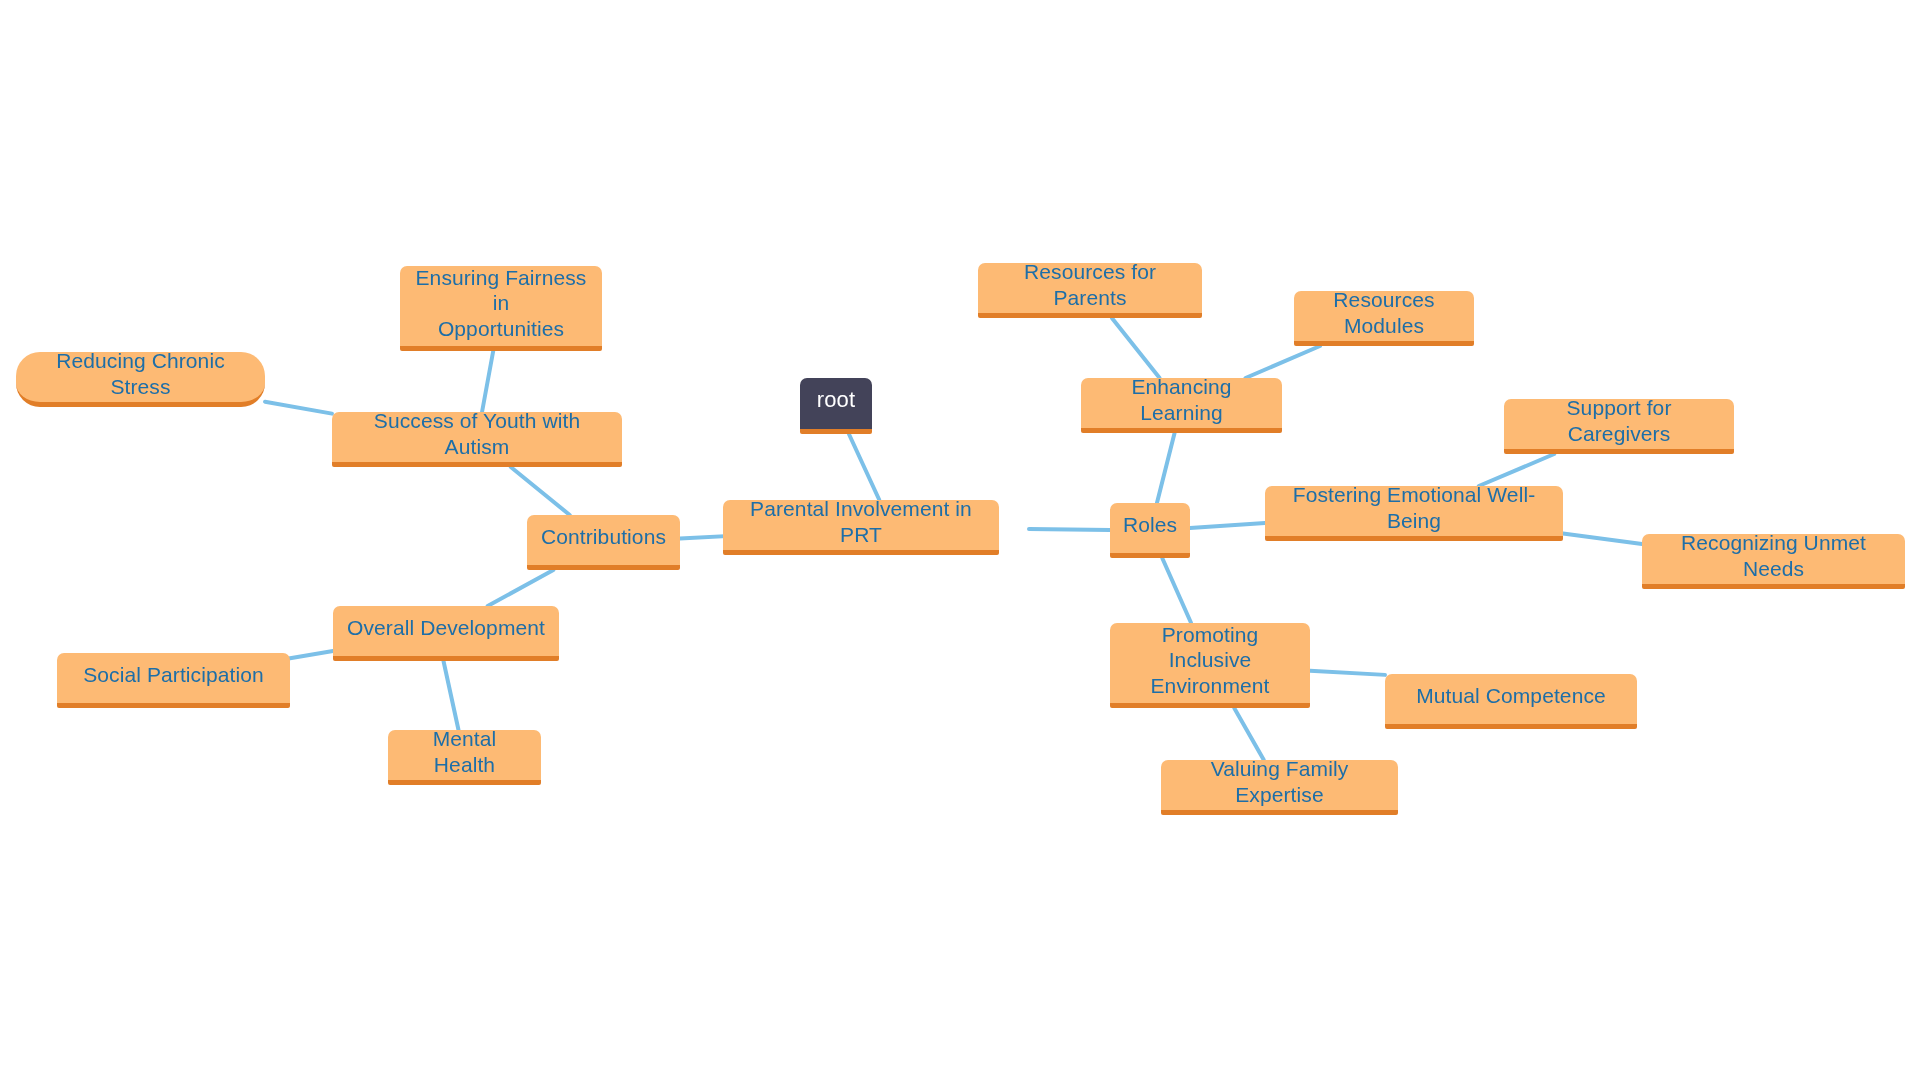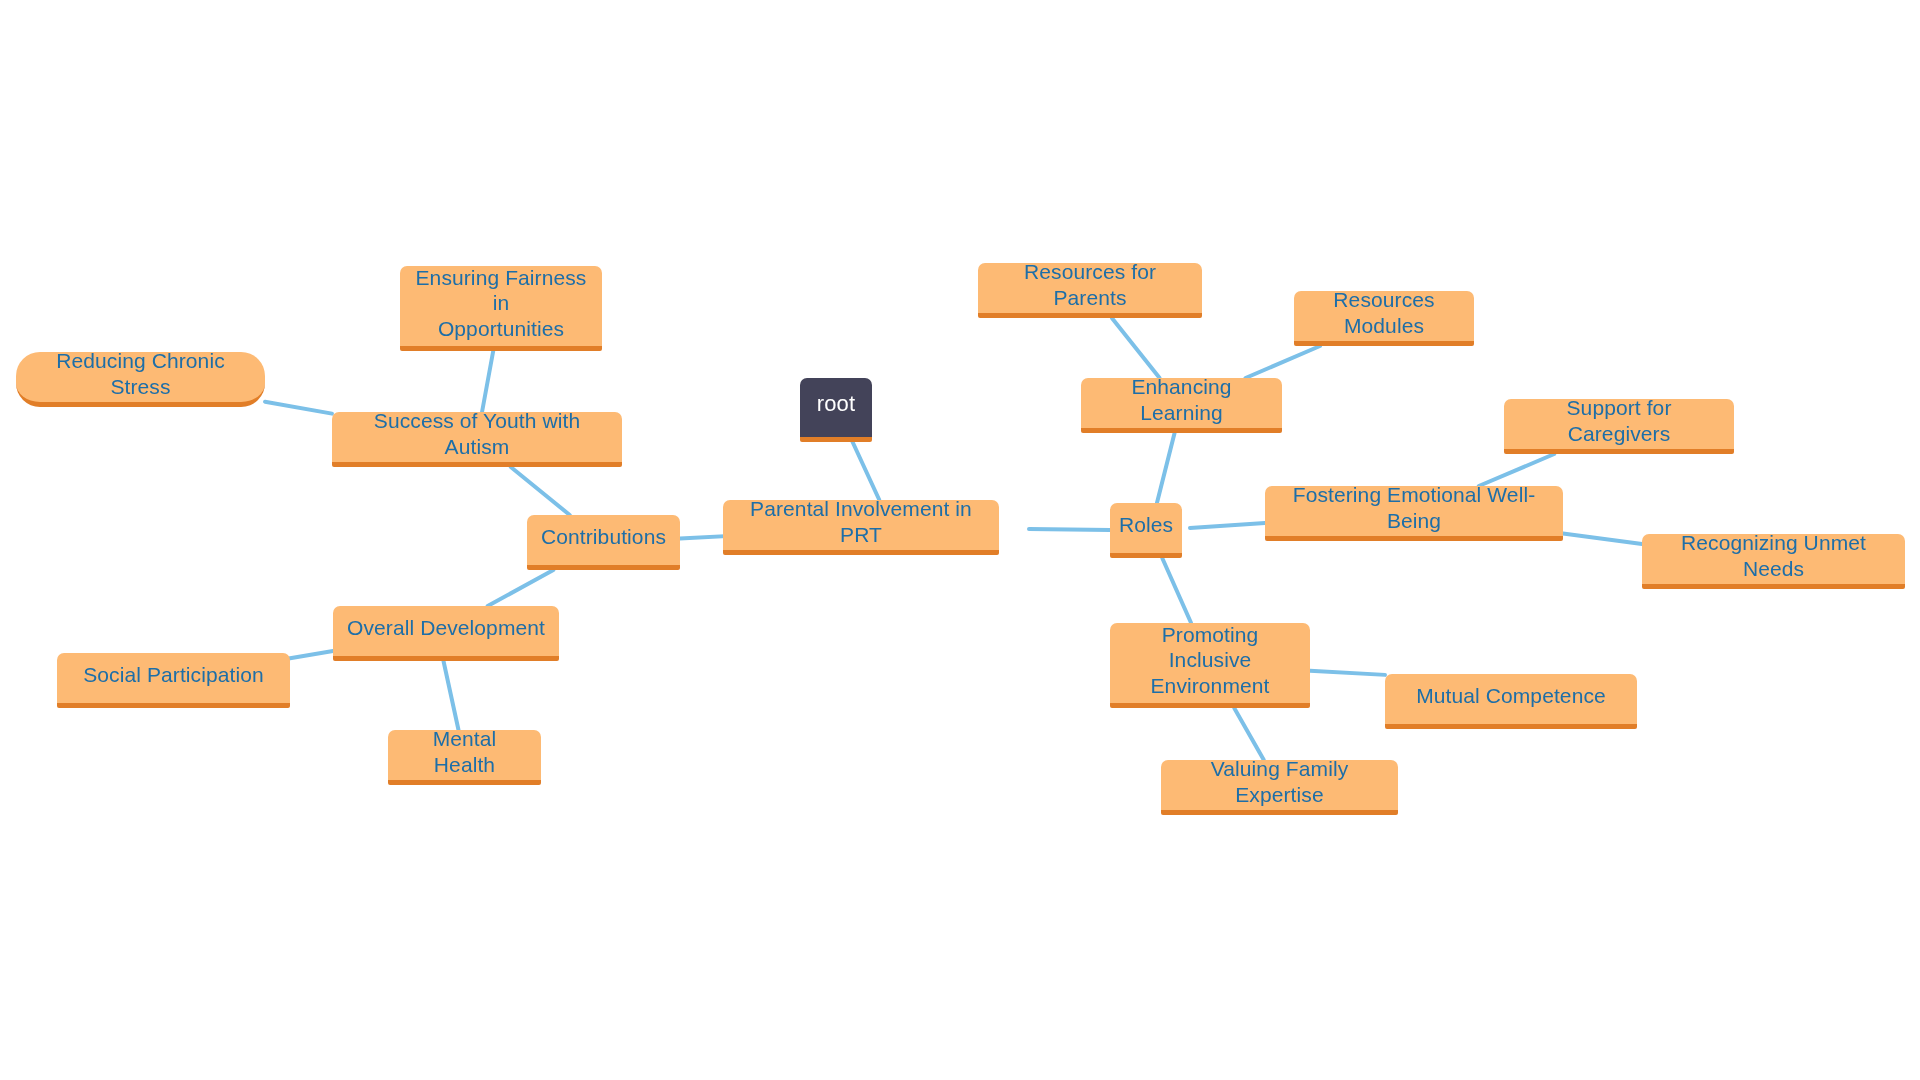--- a/index.html
+++ b/index.html
@@ -68,34 +68,34 @@
       <line x1="1190" y1="527.9242424242424" x2="1265" y2="523.094696969697" stroke="#7cc0e8" stroke-width="4" stroke-linecap="round"></line>
       <line x1="1162.2222222222222" y1="558" x2="1191.111111111111" y2="623" stroke="#7cc0e8" stroke-width="4" stroke-linecap="round"></line>
       <line x1="1159.6195652173913" y1="378" x2="1111.8804347826087" y2="318" stroke="#7cc0e8" stroke-width="4" stroke-linecap="round"></line>
       <line x1="1245.5086206896551" y1="378" x2="1319.9913793103449" y2="346" stroke="#7cc0e8" stroke-width="4" stroke-linecap="round"></line>
       <line x1="1478.7988505747126" y1="486" x2="1554.2011494252874" y2="454" stroke="#7cc0e8" stroke-width="4" stroke-linecap="round"></line>
       <line x1="1563" y1="533.394297635605" x2="1642" y2="543.9422809457581" stroke="#7cc0e8" stroke-width="4" stroke-linecap="round"></line>
       <line x1="1310" y1="670.8571428571429" x2="1385" y2="674.875" stroke="#7cc0e8" stroke-width="4" stroke-linecap="round"></line>
       <line x1="1234.2110655737704" y1="708" x2="1263.8340163934427" y2="760" stroke="#7cc0e8" stroke-width="4" stroke-linecap="round"></line>
     </svg>
   <div id="node-layer">
-      <div class="node root" style="left: 800px; top: 378px; width: 72px; height: 64px;">root</div>
+      <div class="node root" style="left: 800px; top: 378px; width: 72px; height: 56px;">root</div>
       <div class="node" style="left: 723px; top: 500px; width: 276px; height: 55px;">Parental Involvement in PRT</div>
       <div class="node" style="left: 527px; top: 515px; width: 153px; height: 55px;">Contributions</div>
       <div class="node" style="left: 332px; top: 412px; width: 290px; height: 55px;">Success of Youth with Autism</div>
       <div class="node" style="left: 16px; top: 352px; width: 249px; height: 55px; border-radius: 24px;">Reducing Chronic Stress</div>
       <div class="node" style="left: 400px; top: 266px; width: 202px; height: 85px;">Ensuring Fairness in
 Opportunities</div>
       <div class="node" style="left: 333px; top: 606px; width: 226px; height: 55px;">Overall Development</div>
       <div class="node" style="left: 57px; top: 653px; width: 233px; height: 55px;">Social Participation</div>
       <div class="node" style="left: 388px; top: 730px; width: 153px; height: 55px;">Mental Health</div>
       <div class="node" style="left: 1081px; top: 378px; width: 201px; height: 55px;">Enhancing Learning</div>
       <div class="node" style="left: 978px; top: 263px; width: 224px; height: 55px;">Resources for Parents</div>
       <div class="node" style="left: 1294px; top: 291px; width: 180px; height: 55px;">Resources Modules</div>
-      <div class="node" style="left: 1110px; top: 503px; width: 72px; height: 55px;">Roles</div>
+      <div class="node" style="left: 1110px; top: 503px; width: 80px; height: 55px;">Roles</div>
       <div class="node" style="left: 1265px; top: 486px; width: 298px; height: 55px;">Fostering Emotional Well-Being</div>
       <div class="node" style="left: 1504px; top: 399px; width: 230px; height: 55px;">Support for Caregivers</div>
       <div class="node" style="left: 1642px; top: 534px; width: 263px; height: 55px;">Recognizing Unmet Needs</div>
       <div class="node" style="left: 1110px; top: 623px; width: 200px; height: 85px;">Promoting Inclusive
 Environment</div>
       <div class="node" style="left: 1385px; top: 674px; width: 252px; height: 55px;">Mutual Competence</div>
       <div class="node" style="left: 1161px; top: 760px; width: 237px; height: 55px;">Valuing Family Expertise</div>
     </div>
 </div>
 

